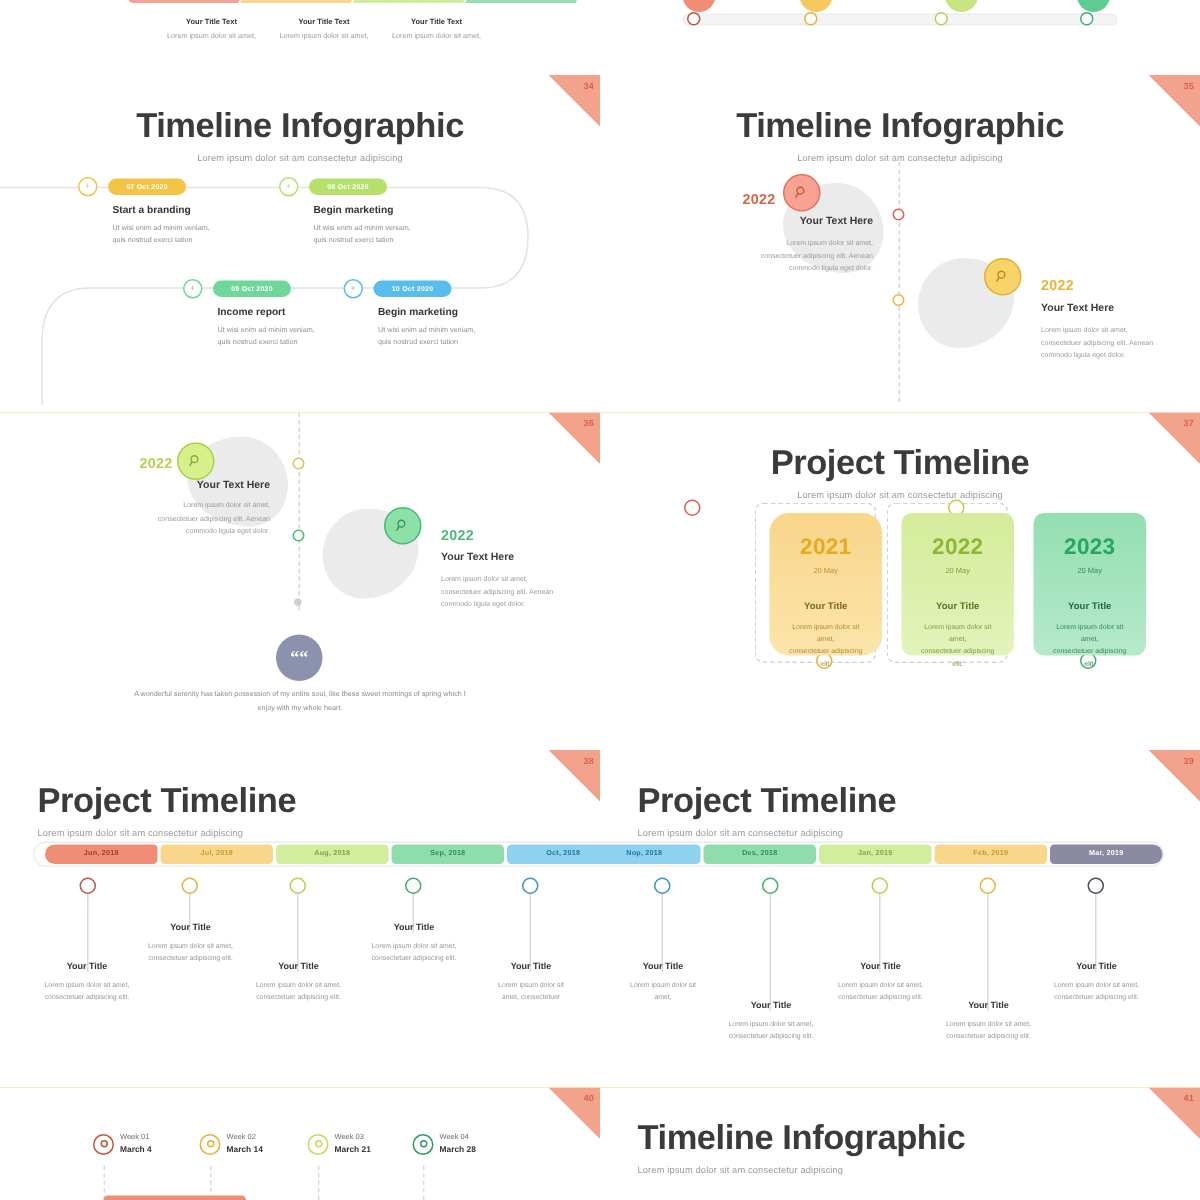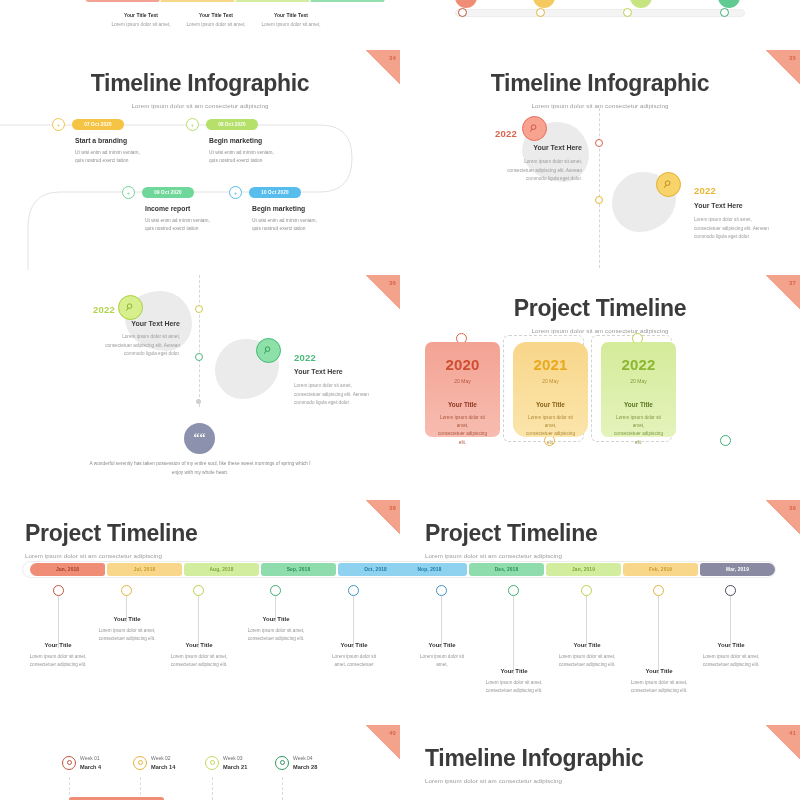--- a/index.html
+++ b/index.html
@@ -290,29 +290,20 @@
     <div class="s-sub center">Lorem ipsum dolor sit am consectetur adipiscing</div>
 
     <div class="dashbox" style="left:103px;top:60px;width:81px;height:107px;"></div>
     <div class="dashbox" style="left:191px;top:60px;width:81px;height:107px;"></div>
 
     <div class="scirc" style="left:56px;top:58px;border-color:#d8634a;"></div>
     <div class="scirc" style="left:144px;top:160px;border-color:#e3b33c;"></div>
     <div class="scirc" style="left:232px;top:58px;border-color:#b9d14a;"></div>
     <div class="scirc" style="left:320px;top:160px;border-color:#3fae72;"></div>
 
-    <div class="card" style="left:25px;top:67px;width:75px;height:95px;background:linear-gradient(180deg,#f3a293,#f7bdb0);">
-      <div class="yr4" style="color:#cf4f33;">2020</div>
-      <div class="day" style="color:#b8563e;">20 May</div>
-      <div class="ttl" style="color:#8e3823;">Your Title</div>
-      <div class="des" style="color:#a9573f;">
-        <div>Lorem ipsum dolor sit amet,</div>
-        <div>consectetuer adipiscing elit.</div>
-      </div>
-    </div>
 
     <div class="card" style="left:113px;top:67px;width:75px;height:95px;background:linear-gradient(180deg,#f8d68a,#fbe5ab);border-radius:13px;">
       <div class="yr4" style="color:#e9a91e;">2021</div>
       <div class="day" style="color:#c09030;">20 May</div>
       <div class="ttl" style="color:#8b6417;">Your Title</div>
       <div class="des" style="color:#b08a39;">
         <div>Lorem ipsum dolor sit amet,</div>
         <div>consectetuer adipiscing elit.</div>
       </div>
     </div>
@@ -320,20 +311,29 @@
     <div class="card" style="left:201px;top:67px;width:75px;height:95px;background:linear-gradient(180deg,#d4eb9a,#e4f3bb);">
       <div class="yr4" style="color:#8cb733;">2022</div>
       <div class="day" style="color:#7d9b3c;">20 May</div>
       <div class="ttl" style="color:#5b7421;">Your Title</div>
       <div class="des" style="color:#7f9a46;">
         <div>Lorem ipsum dolor sit amet,</div>
         <div>consectetuer adipiscing elit.</div>
       </div>
     </div>
 
+    <div class="card" style="left:289px;top:67px;width:75px;height:95px;background:linear-gradient(180deg,#93dfb0,#b6e9ca);">
+      <div class="yr4" style="color:#23a85e;">2023</div>
+      <div class="day" style="color:#2d8f58;">20 May</div>
+      <div class="ttl" style="color:#1d6b40;">Your Title</div>
+      <div class="des" style="color:#368a5c;">
+        <div>Lorem ipsum dolor sit amet,</div>
+        <div>consectetuer adipiscing elit.</div>
+      </div>
+    </div>
   </div>
 
   <div class="slide" style="left:0;top:500px;width:400px;height:225px;">
     <div class="corner">
         <span>38</span>
       </div>
     <div class="s-title" style="margin:22px 0 0 25px;">Project Timeline</div>
     <div class="s-sub" style="margin-left:25px;">Lorem ipsum dolor sit am consectetur adipiscing</div>
 
     <div class="track" style="left:22px;top:61px;width:386px;"></div>

